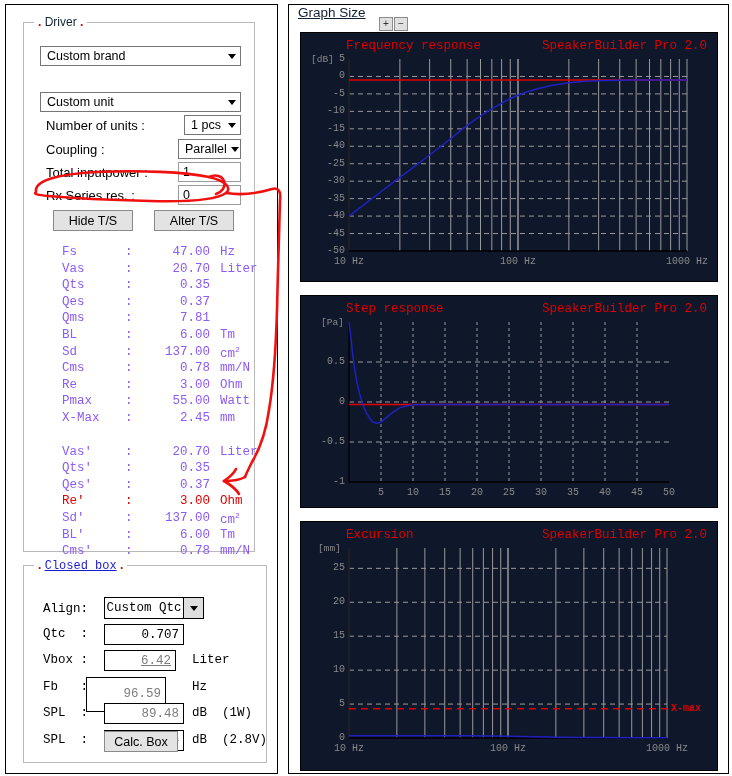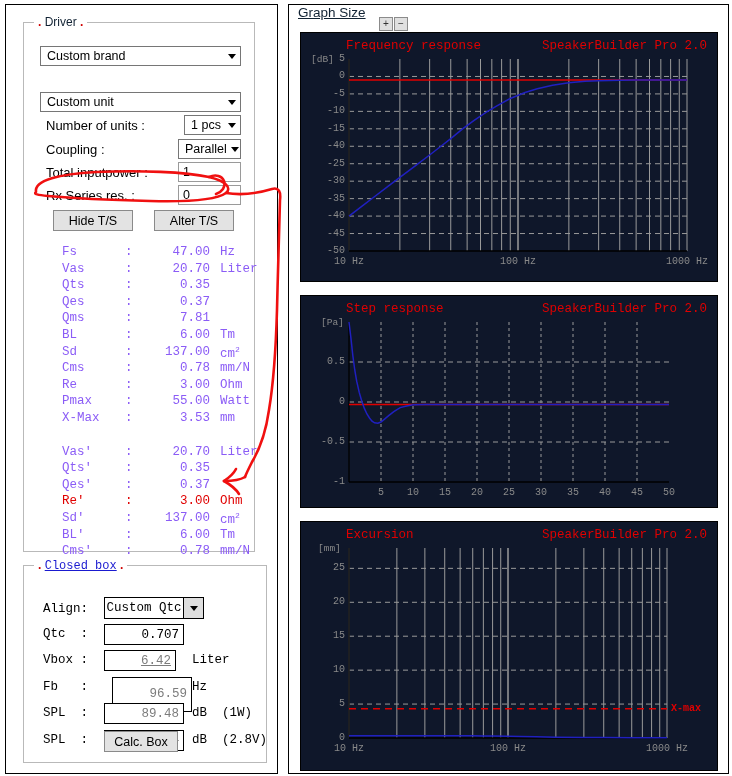--- a/index.html
+++ b/index.html
@@ -131,21 +131,21 @@
         <div class="tsrow" style="top: 0px; left: 0px; width: 180px; height: 16.6px;"><span class="c-name">Fs</span><span class="c-colon">:</span><span class="c-val">47.00</span><span class="c-unit">Hz</span></div>
         <div class="tsrow" style="top: 16.6px; left: 0px; width: 180px; height: 16.6px;"><span class="c-name">Vas</span><span class="c-colon">:</span><span class="c-val">20.70</span><span class="c-unit">Liter</span></div>
         <div class="tsrow" style="top: 33.2px; left: 0px; width: 180px; height: 16.6px;"><span class="c-name">Qts</span><span class="c-colon">:</span><span class="c-val">0.35</span><span class="c-unit"></span></div>
         <div class="tsrow" style="top: 49.8px; left: 0px; width: 180px; height: 16.6px;"><span class="c-name">Qes</span><span class="c-colon">:</span><span class="c-val">0.37</span><span class="c-unit"></span></div>
         <div class="tsrow" style="top: 66.4px; left: 0px; width: 180px; height: 16.6px;"><span class="c-name">Qms</span><span class="c-colon">:</span><span class="c-val">7.81</span><span class="c-unit"></span></div>
         <div class="tsrow" style="top: 83px; left: 0px; width: 180px; height: 16.6px;"><span class="c-name">BL</span><span class="c-colon">:</span><span class="c-val">6.00</span><span class="c-unit">Tm</span></div>
         <div class="tsrow" style="top: 99.6px; left: 0px; width: 180px; height: 16.6px;"><span class="c-name">Sd</span><span class="c-colon">:</span><span class="c-val">137.00</span><span class="c-unit">cm<sup>2</sup></span></div>
         <div class="tsrow" style="top: 116.2px; left: 0px; width: 180px; height: 16.6px;"><span class="c-name">Cms</span><span class="c-colon">:</span><span class="c-val">0.78</span><span class="c-unit">mm/N</span></div>
         <div class="tsrow" style="top: 132.8px; left: 0px; width: 180px; height: 16.6px;"><span class="c-name">Re</span><span class="c-colon">:</span><span class="c-val">3.00</span><span class="c-unit">Ohm</span></div>
         <div class="tsrow" style="top: 149.4px; left: 0px; width: 180px; height: 16.6px;"><span class="c-name">Pmax</span><span class="c-colon">:</span><span class="c-val">55.00</span><span class="c-unit">Watt</span></div>
-        <div class="tsrow" style="top: 166px; left: 0px; width: 180px; height: 16.6px;"><span class="c-name">X-Max</span><span class="c-colon">:</span><span class="c-val">3.53</span><span class="c-unit">mm</span></div>
+        <div class="tsrow" style="top: 166px; left: 0px; width: 180px; height: 16.6px;"><span class="c-name">X-Max</span><span class="c-colon">:</span><span class="c-val">2.45</span><span class="c-unit">mm</span></div>
         <div class="tsrow" style="top: 199.6px; left: 0px; width: 180px; height: 16.6px;"><span class="c-name">Vas'</span><span class="c-colon">:</span><span class="c-val">20.70</span><span class="c-unit">Liter</span></div>
         <div class="tsrow" style="top: 216.2px; left: 0px; width: 180px; height: 16.6px;"><span class="c-name">Qts'</span><span class="c-colon">:</span><span class="c-val">0.35</span><span class="c-unit"></span></div>
         <div class="tsrow" style="top: 232.8px; left: 0px; width: 180px; height: 16.6px;"><span class="c-name">Qes'</span><span class="c-colon">:</span><span class="c-val">0.37</span><span class="c-unit"></span></div>
         <div class="tsrow red" style="top: 249.4px; left: 0px; width: 180px; height: 16.6px;"><span class="c-name">Re'</span><span class="c-colon">:</span><span class="c-val">3.00</span><span class="c-unit">Ohm</span></div>
         <div class="tsrow" style="top: 266px; left: 0px; width: 180px; height: 16.6px;"><span class="c-name">Sd'</span><span class="c-colon">:</span><span class="c-val">137.00</span><span class="c-unit">cm<sup>2</sup></span></div>
         <div class="tsrow" style="top: 282.6px; left: 0px; width: 180px; height: 16.6px;"><span class="c-name">BL'</span><span class="c-colon">:</span><span class="c-val">6.00</span><span class="c-unit">Tm</span></div>
         <div class="tsrow" style="top: 299.2px; left: 0px; width: 180px; height: 16.6px;"><span class="c-name">Cms'</span><span class="c-colon">:</span><span class="c-val">0.78</span><span class="c-unit">mm/N</span></div>
       </div>
 
     <div class="group" style="left:17px;top:560px;width:230px;height:196px;padding-left:12px;">
@@ -169,21 +169,21 @@
         <div class="txtbox right mono" style="left: 98px; top: 619px; width: 80px; height: 21px; border: 1px solid rgb(0, 0, 0);">
           <span>0.707</span>
         </div>
         <div class="lbl mono" style="left: 186px; top: 622px; font-size: 12.5px; white-space: pre;"></div>
         <div class="lbl mono" style="left: 37px; top: 648.4px; font-size: 12.5px; white-space: pre;">Vbox :</div>
         <div class="txtbox right mono gray" style="left: 98px; top: 645.4px; width: 72px; height: 21px; border: 1px solid rgb(0, 0, 0); text-decoration: underline;">
           <span>6.42</span>
         </div>
         <div class="lbl mono" style="left: 186px; top: 648.4px; font-size: 12.5px; white-space: pre;">Liter</div>
         <div class="lbl mono" style="left: 37px; top: 674.8px; font-size: 12.5px; white-space: pre;">Fb   :</div>
-        <div class="txtbox right mono gray" style="left: 106px; top: 671.8px; width: 80px; height: 35px; border: 1px solid rgb(0, 0, 0); padding-left: 40px;">
+        <div class="txtbox right mono gray" style="left: 80px; top: 671.8px; width: 80px; height: 35px; border: 1px solid rgb(0, 0, 0); padding-left: 40px;">
           <span>96.59</span>
         </div>
         <div class="lbl mono" style="left: 186px; top: 674.8px; font-size: 12.5px; white-space: pre;">Hz</div>
         <div class="lbl mono" style="left: 37px; top: 701.2px; font-size: 12.5px; white-space: pre;">SPL  :</div>
         <div class="txtbox right mono gray" style="left: 98px; top: 698.2px; width: 80px; height: 21px; border: 1px solid rgb(0, 0, 0);">
           <span>89.48</span>
         </div>
         <div class="lbl mono" style="left: 186px; top: 701.2px; font-size: 12.5px; white-space: pre;">dB  (1W)</div>
         <div class="lbl mono" style="left: 37px; top: 727.6px; font-size: 12.5px; white-space: pre;">SPL  :</div>
         <div class="txtbox right mono" style="left: 98px; top: 724.6px; width: 80px; height: 21px; border: 1px solid rgb(0, 0, 0);">

